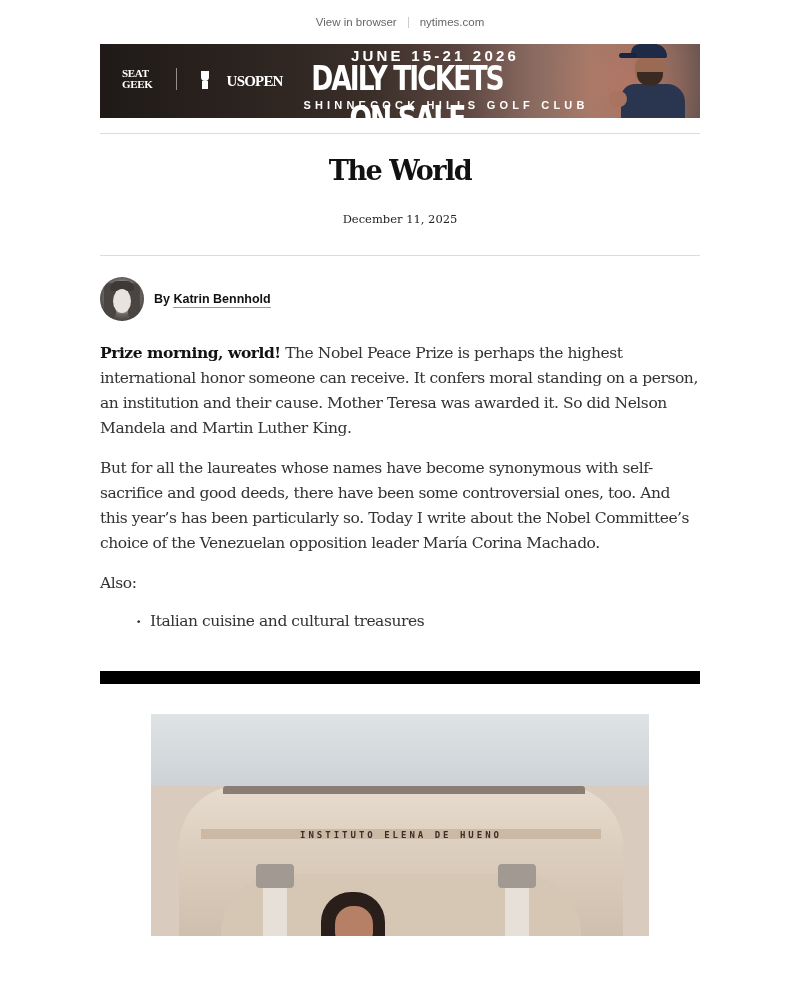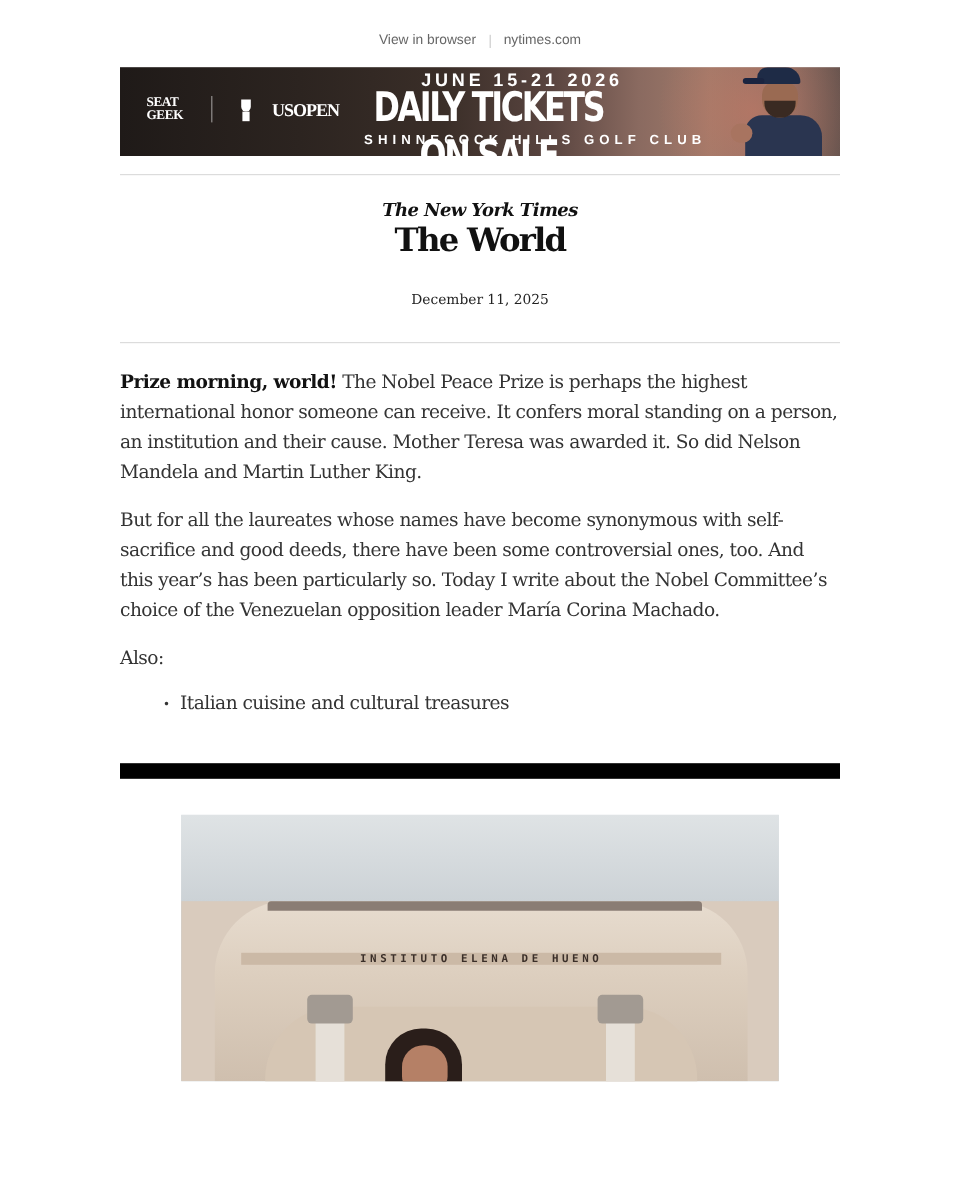--- a/index.html
+++ b/index.html
@@ -2,21 +2,21 @@
 <html><head>
   <meta charset="utf-8">
   <style>
     html, body { margin: 0; padding: 0; background: #ffffff; }
     body { width: 800px; height: 1000px; overflow: hidden; position: relative; }
     .wrap { width: 600px; margin: 0 auto; position: relative; }
 
     .preheader {
       height: 44px; display: flex; justify-content: center; align-items: center;
       font-family: "Liberation Sans", sans-serif; font-size: 11.5px; color: #666;
-      padding-top: 12px;
+      padding-top: 0;
     }
     .preheader a { color: #666; text-decoration: none; }
     .preheader .sep { display: inline-block; width: 1px; height: 11px; background: #ccc; margin: 0 11px; }
 
     .ad {
       position: relative; width: 600px; height: 74px; overflow: hidden;
       background: linear-gradient(90deg, #1f1a18 0%, #2c2420 25%, #3a2e28 45%, #5a4540 60%, #8a6a60 72%, #a07a6a 82%, #8f6f64 92%, #6a554f 100%);
     }
     .ad .blob1 { position:absolute; left:420px; top:0; width:180px; height:74px;
       background: radial-gradient(circle at 60% 50%, rgba(200,120,100,0.55), rgba(0,0,0,0) 70%); }
@@ -118,27 +118,38 @@
       <div class="beard"></div>
       <div class="cap"></div>
       <div class="brim"></div>
       <div class="fist"></div>
     </div>
   </div>
 
   <div class="rule" style="margin-top:15px;"></div>
 
   <div class="masthead">
-    <div class="nyt">The New York Times</div>
     <div class="world">The World</div>
     <div class="date">December 11, 2025</div>
   </div>
 
   <div class="rule" style="margin-top:29px;"></div>
 
+  <div class="byline">
+    <div class="avatar">
+      <div class="hairL"></div>
+      <div class="hairR"></div>
+      <div class="hairTop"></div>
+      <div class="face"></div>
+    </div>
+    <div class="by">
+      <span>By</span>
+      <a href="#">Katrin Bennhold</a>
+    </div>
+  </div>
 
   <div class="body-text">
     <p class="p1"><strong>Prize morning, world!</strong><span> The Nobel Peace Prize is perhaps the highest international honor someone can receive. It confers moral standing on a person, an institution and their cause. Mother Teresa was awarded it. So did Nelson Mandela and Martin Luther King.</span></p>
     <p class="p2">But for all the laureates whose names have become synonymous with self-sacrifice and good deeds, there have been some controversial ones, too. And this year’s has been particularly so. Today I write about the Nobel Committee’s choice of the Venezuelan opposition leader María Corina Machado.</p>
     <p class="p3">Also:</p>
     <ul class="also">
       <li>Italian cuisine and cultural treasures</li>
     </ul>
   </div>
 

